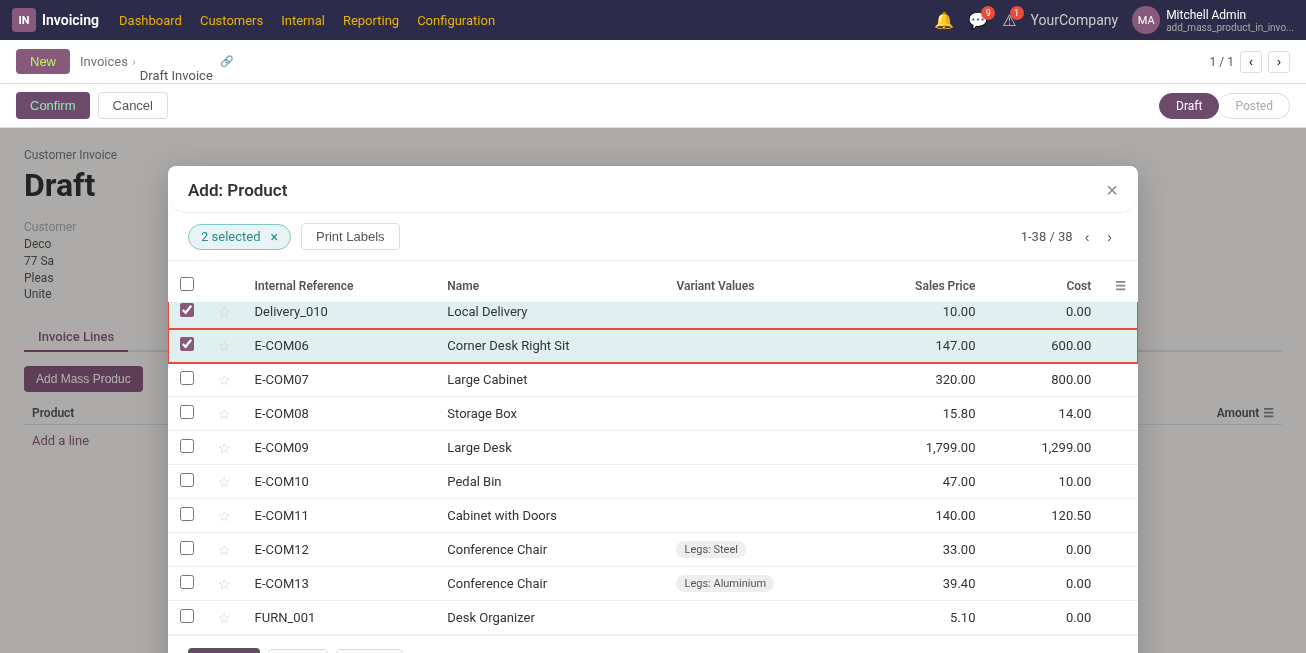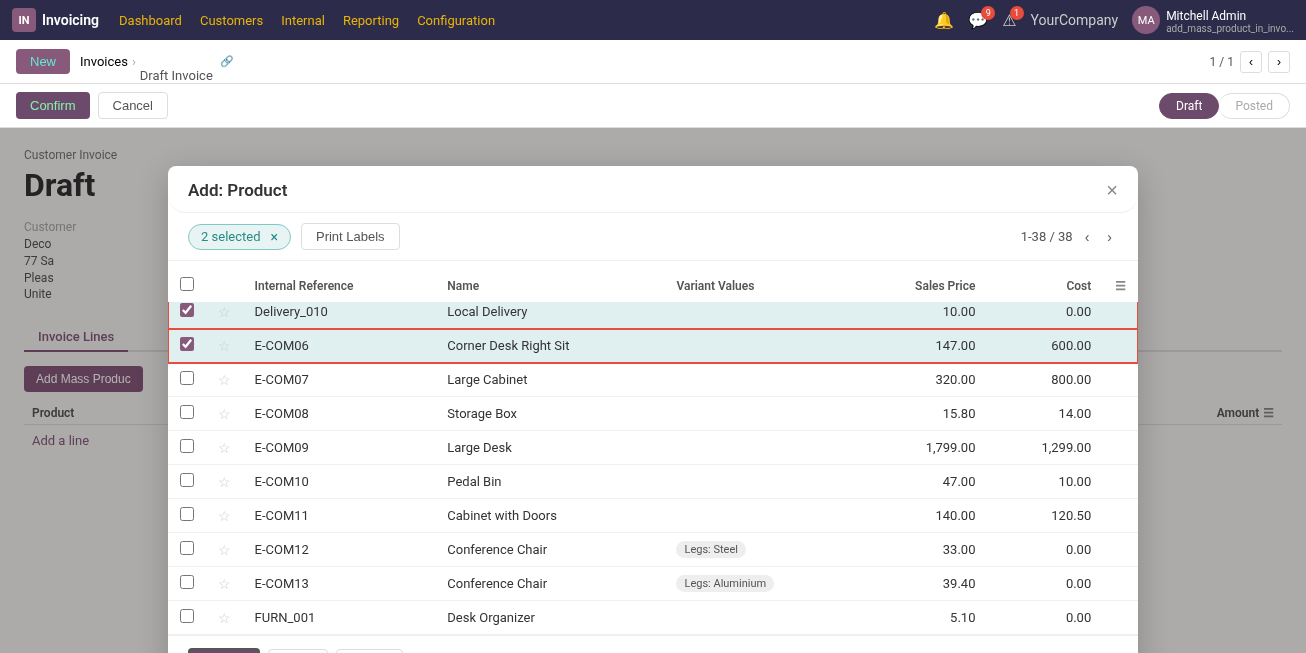--- a/index.html
+++ b/index.html
@@ -10,28 +10,28 @@
       display: flex; align-items: center; background: #2c2c4a; height: 40px; padding: 0 12px; gap: 20px; color: #fff; font-size: 13px;
     }
     .topnav-logo { display: flex; align-items: center; gap: 6px; font-weight: 600; font-size: 14px; color: #fff; }
     .topnav-logo-icon { width: 24px; height: 24px; background: #875a7b; border-radius: 4px; display: flex; align-items: center; justify-content: center; font-size: 11px; color: #fff; font-weight: bold; }
     .topnav-items { display: flex; gap: 18px; }
     .topnav-item { color: #eab308; cursor: pointer; }
     .topnav-right { margin-left: auto; display: flex; align-items: center; gap: 14px; }
     .topnav-icon-btn { position: relative; cursor: pointer; color: #ccc; font-size: 16px; }
     .badge { position: absolute; top: -5px; right: -7px; background: #e74c3c; color: #fff; border-radius: 50%; font-size: 9px; width: 14px; height: 14px; display: flex; align-items: center; justify-content: center; }
     .company-name { color: #ccc; font-size: 14px; }
-    .user-info { display: flex; align-items: flex-end; gap: 6px; color: #ccc; font-size: 12px; }
+    .user-info { display: flex; align-items: center; gap: 6px; color: #ccc; font-size: 12px; }
     .user-avatar { width: 28px; height: 28px; border-radius: 50%; background: #875a7b; display: flex; align-items: center; justify-content: center; color: #fff; font-size: 11px; }
 
     
     .actionbar {
       display: flex; align-items: center; background: #fff; border-bottom: 1px solid #ddd; height: 44px; padding: 0 16px; gap: 10px;
     }
-    .btn-new { background: #875a7b; color: #5eead4; border: none; border-radius: 4px; padding: 5px 14px; font-size: 13px; cursor: pointer; font-weight: 500; }
+    .btn-new { background: #875a7b; color: #bef264; border: none; border-radius: 4px; padding: 5px 14px; font-size: 13px; cursor: pointer; font-weight: 500; }
     .breadcrumb { display: flex; align-items: center; gap: 4px; color: #875a7b; font-size: 13px; }
     .breadcrumb-sep { color: #aaa; }
     .breadcrumb-current { color: #555; margin-top: 28px; }
     .page-nav { margin-left: auto; display: flex; align-items: center; gap: 6px; font-size: 12px; color: #555; }
     .page-nav-btn { background: none; border: 1px solid #ddd; border-radius: 3px; width: 22px; height: 22px; cursor: pointer; display: flex; align-items: center; justify-content: center; font-size: 12px; }
 
     
     .subactionbar {
       display: flex; align-items: center; background: #fff; border-bottom: 1px solid #ddd; height: 44px; padding: 0 16px; gap: 8px;
     }
@@ -149,21 +149,21 @@
         <div style="color:#fff;font-size:12px;">Mitchell Admin</div>
         <div style="color:#aaa;font-size:10px;">add_mass_product_in_invo...</div>
       </div>
     </div>
   </div>
 </div>
 
 <div class="actionbar">
   <button class="btn-new">New</button>
   <div class="breadcrumb">
-    <span style="color:#000000;cursor:pointer;">Invoices</span>
+    <span style="color:#737373;cursor:pointer;">Invoices</span>
     <span class="breadcrumb-sep">›</span>
     <span class="breadcrumb-current">Draft Invoice</span>
     <span style="color:#875a7b;cursor:pointer;font-size:11px;margin-left:4px;">🔗</span>
   </div>
   <div class="page-nav">
     <span>1 / 1</span>
     <button class="page-nav-btn">‹</button>
     <button class="page-nav-btn">›</button>
   </div>
 </div>

